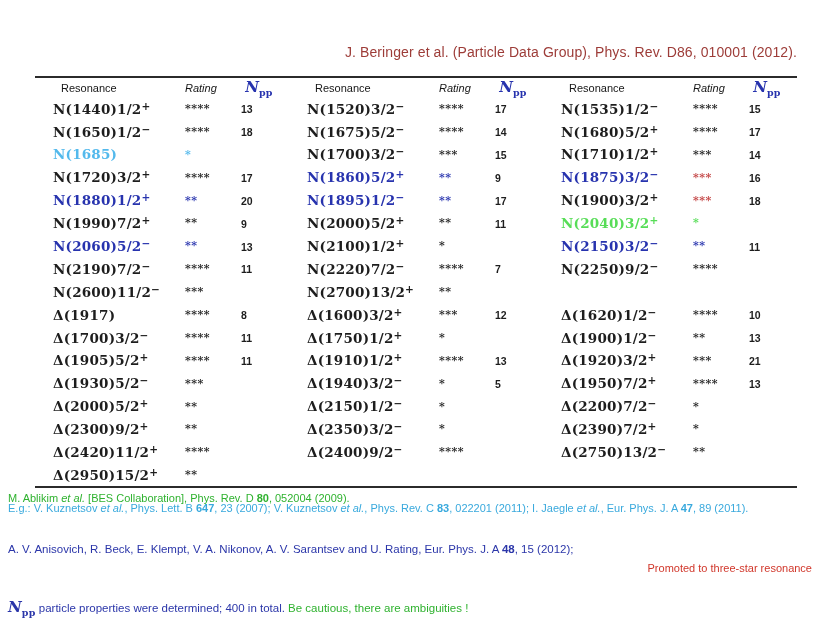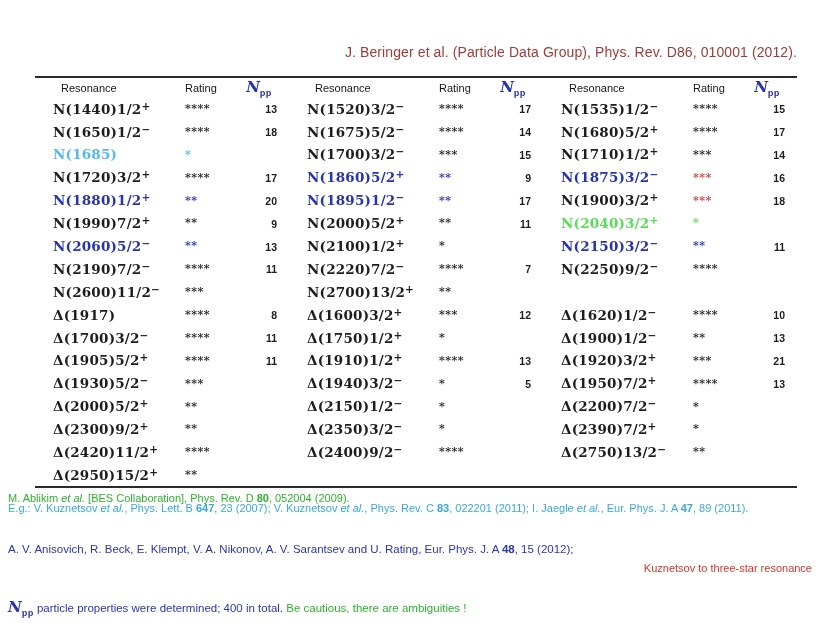--- a/index.html
+++ b/index.html
@@ -13,38 +13,38 @@
     position:absolute; top:44px; right:33px; font-size:14px;
     color:var(--maroon); letter-spacing:0.1px; white-space:nowrap;text-align:center;
   }
   .pdgtable {
     position:absolute; left:35px; top:76px; width:762px; height:412px;
     border-top:2px solid var(--rule); border-bottom:2px solid var(--rule);
   }
   .thead { display:grid; grid-template-columns:repeat(3,1fr); height:19px; }
   .thcell { display:grid; grid-template-columns:132px 56px 36px; padding-left:18px; align-items:baseline; }
   .th-res { font-size:11px; color:#161616; padding-left:8px; }
-  .th-rating { font-size:11px; color:#161616; }
+  .th-rating { font-size:11px; color:#161616;font-style:italic; }
   .th-npp { text-align:center; }
   .npp-sym { font-family:"DejaVu Serif", serif; font-style:italic; font-size:14px; font-weight:600; color:var(--blue); }
-  .npp-sym sub { font-style:normal; font-size:9.5px; font-weight:700; letter-spacing:0.3px;font-family:Liberation Mono, monospace; }
+  .npp-sym sub { font-style:normal; font-size:9.5px; font-weight:700; letter-spacing:0.3px; }
   .th-npp .npp-sym { font-size:15px; }
   .tbody { padding-top:1px; }
   .trow { display:grid; grid-template-columns:repeat(3,1fr); height:22.9px; align-items:center; }
   .tcell { display:grid; grid-template-columns:132px 56px 36px; padding-left:18px; align-items:center; }
   .res {
     font-family:"DejaVu Serif", serif; font-size:13.5px; font-weight:600;
     letter-spacing:0.2px; white-space:nowrap; line-height:1;
   }
   .res sup { font-size:10.5px; vertical-align:4px; line-height:0; }
   .stars {
     font-family:"DejaVu Serif", serif; font-size:11px; font-weight:700;
     letter-spacing:0.5px; line-height:1; position:relative; top:-1px; white-space:nowrap;
   }
-  .nval { font-size:10.5px; font-weight:700; color:var(--black); text-align:right; line-height:1; }
+  .nval { font-size:10.5px; font-weight:700; color:var(--black); text-align:left; line-height:1; }
   .c-black { color:var(--black); }
   .c-blue  { color:var(--blue); }
   .c-cyan  { color:var(--cyan); }
   .c-green { color:var(--green); }
   .c-red   { color:var(--red); }
   .fline { position:absolute; left:8px; white-space:nowrap; line-height:1.2; }
   .f1 { top:502px; font-size:11px; color:var(--footer_cyan); }
   .f2 { top:492px; font-size:11px; color:var(--footer_green); }
   .f3 { top:543px; font-size:11.5px; color:var(--footer_navy); }
   .f4 { top:559px; font-size:11.5px; color:var(--footer_navy);margin-top:39px; }
@@ -358,13 +358,13 @@
       </div>
     </div>
 </div>
 
 <div class="fline f1"><span>E.g.: V. Kuznetsov </span><span style="font-style: italic;">et al.</span><span>, Phys. Lett. B </span><span style="font-weight: bold;">647</span><span>, 23 (2007); V. Kuznetsov </span><span style="font-style: italic;">et al.</span><span>, Phys. Rev. C </span><span style="font-weight: bold;">83</span><span>, 022201 (2011); I. Jaegle </span><span style="font-style: italic;">et al.</span><span>, Eur. Phys. J. A </span><span style="font-weight: bold;">47</span><span>, 89 (2011).</span></div>
 <div class="fline f2"><span>M. Ablikim </span><span style="font-style: italic;">et al.</span><span> [BES Collaboration], Phys. Rev. D </span><span style="font-weight: bold;">80</span><span>, 052004 (2009).</span></div>
 <div class="fline f3"><span>A. V. Anisovich, R. Beck, E. Klempt, V. A. Nikonov, A. V. Sarantsev and U. Rating, Eur. Phys. J. A </span><span style="font-weight: bold;">48</span><span>, 15 (2012);</span></div>
 <div class="fline f4">
   <span class="npp-sym"><i>N</i><sub>pp</sub></span><span> particle properties were determined; 400 in total. </span><span class="green-part">Be cautious, there are ambiguities !</span>
 </div>
-<div class="promoted">Kuznetsov to three-star resonance</div>
+<div class="promoted">Promoted to three-star resonance</div>
 
 </body></html>

